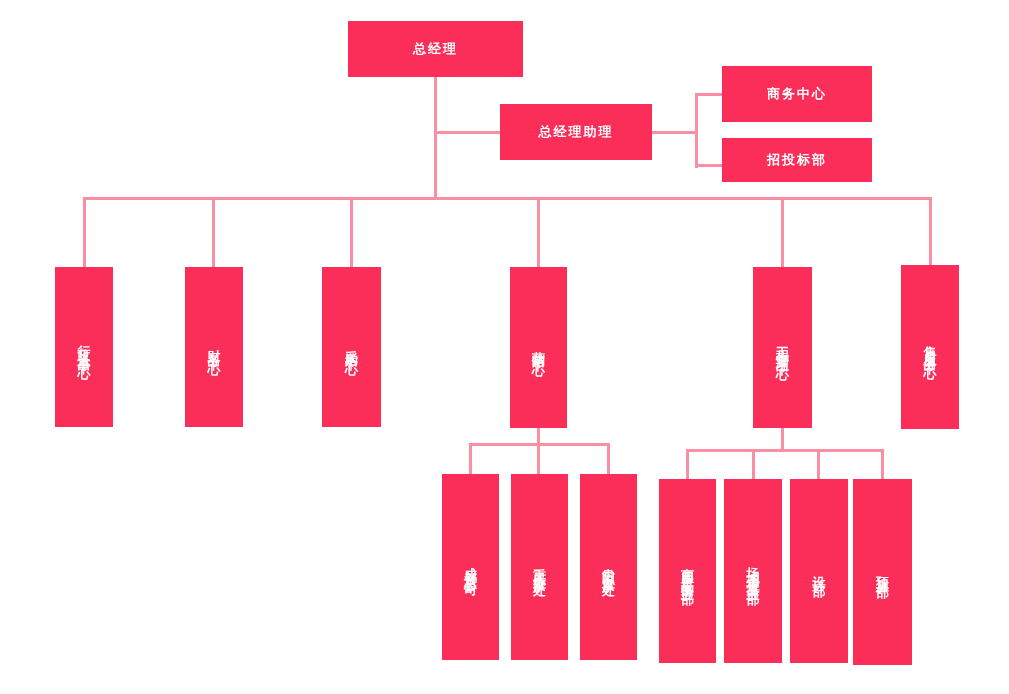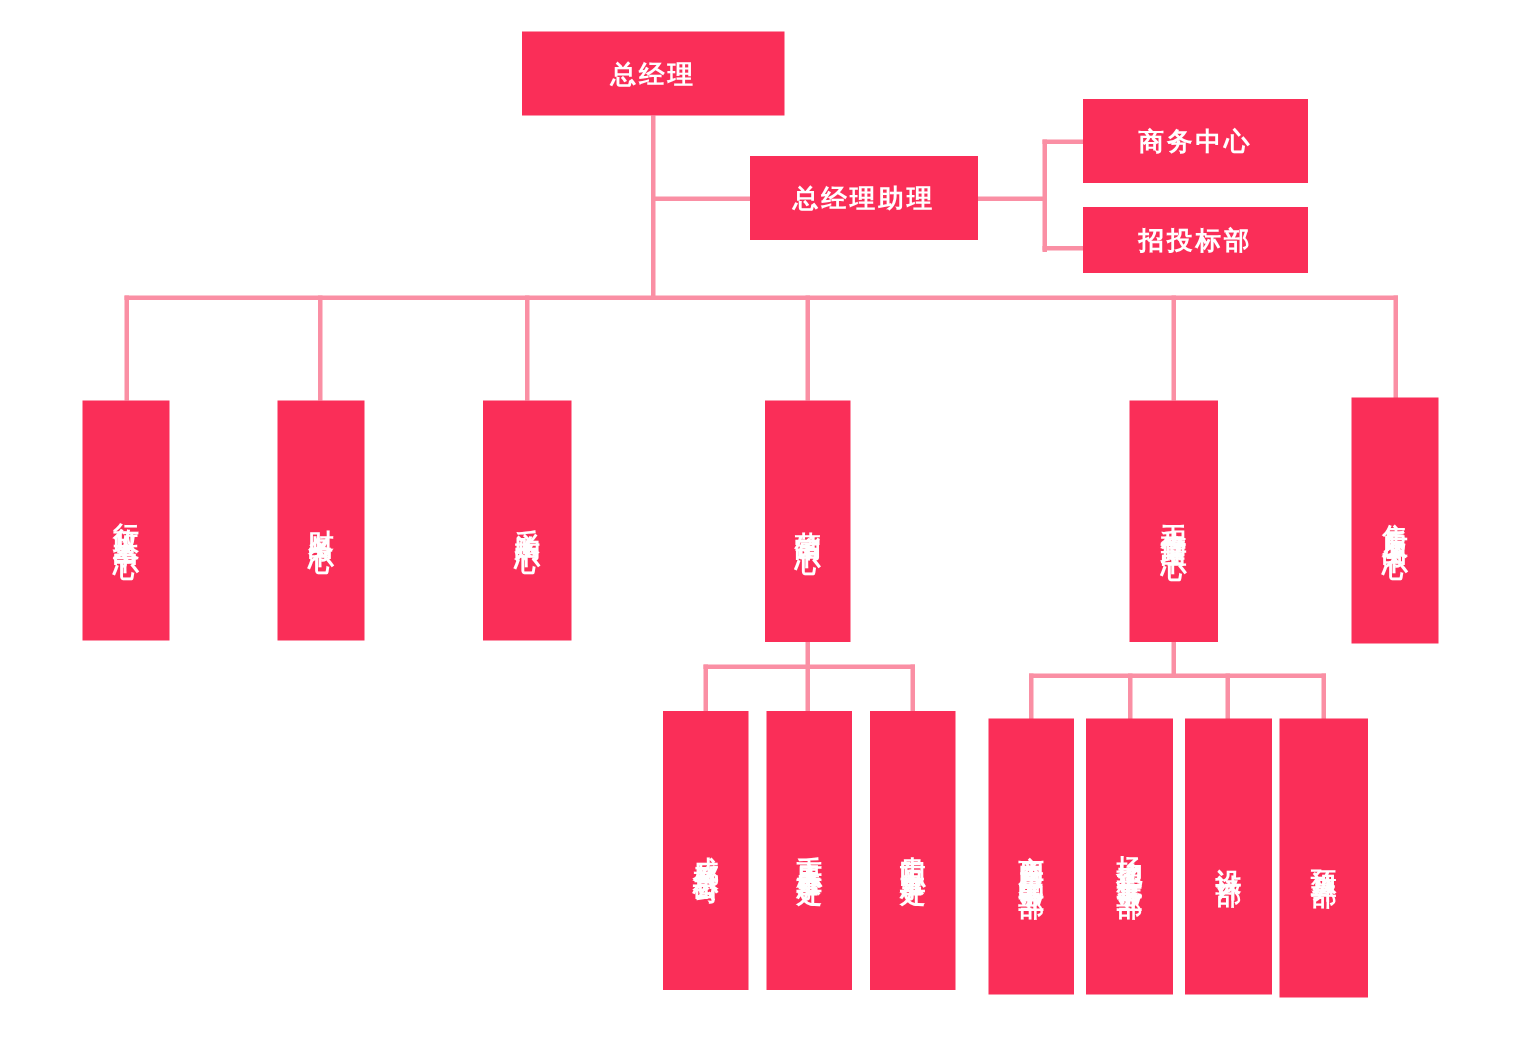--- a/index.html
+++ b/index.html
@@ -10,21 +10,21 @@
   }
   html,body{margin:0;padding:0;background:var(--bg);}
   #canvas{
     position:relative;width:1009px;height:694px;background:var(--bg);
     overflow:hidden;font-family:"Liberation Serif","DejaVu Serif",serif;
   }
   .line{position:absolute;background:var(--line);}
   .node{
     position:absolute;background:var(--fill);color:var(--text);
     display:flex;align-items:center;justify-content:center;
-    font-weight:bold;font-size:17px;box-sizing:border-box;
+    font-weight:bold;font-size:13px;box-sizing:border-box;
   }
   .h-node .lbl{letter-spacing:2px;white-space:nowrap;}
   .v-node .lbl{
     writing-mode:vertical-rl;text-orientation:upright;
     letter-spacing:4px;line-height:1;
   }
 </style>
 </head>
 <body>
 

